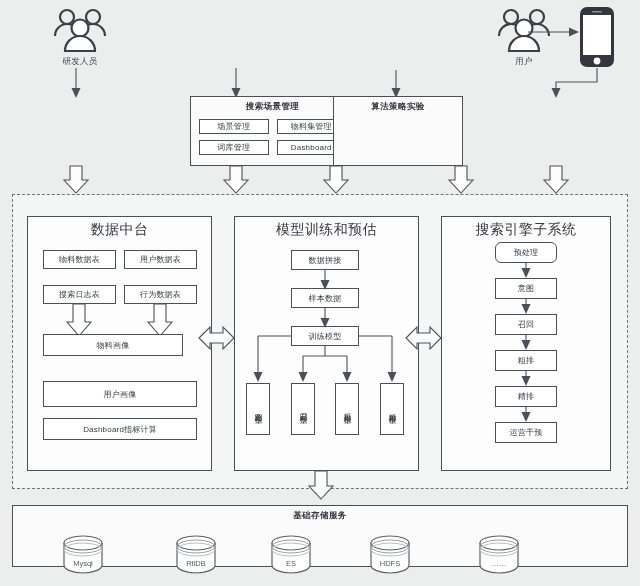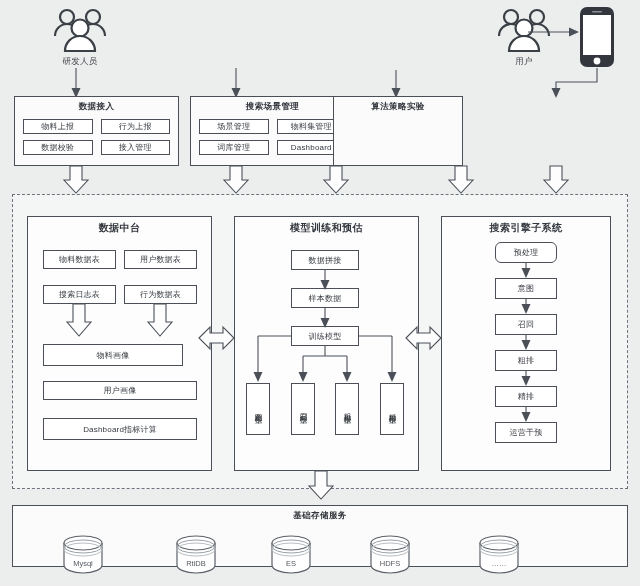--- a/index.html
+++ b/index.html
@@ -45,21 +45,21 @@
   .chip.half{width:calc(50% - 4px);}
 
   
   .dashed{
     border:1px dashed #6d737c;background:#f4f5f5;
   }
   .subpanel{
     background:#fdfdfd;border:1px solid #4b5058;
   }
   .subtitle{
-    text-align:center;font-size:10px;font-weight:bold;
+    text-align:center;font-size:14px;font-weight:normal;
     padding-top:4px;color:#34383e;letter-spacing:.4px;
   }
   .node{
     box-sizing:border-box;border:1px solid #4b5058;background:#fff;
     font-size:8px;text-align:center;color:#34383e;
     display:flex;align-items:center;justify-content:center;
     letter-spacing:.2px;
   }
   .node.vert{
     writing-mode:vertical-rl;text-orientation:upright;
@@ -130,29 +130,20 @@
     <line class="ar" x1="396" y1="70" x2="396" y2="90"></line>
     <polygon class="arh" points="396,98 391.5,88 400.5,88"></polygon>
 
     <line class="ar" x1="528" y1="32" x2="570" y2="32"></line>
     <polygon class="arh" points="579,32 569,27.5 569,36.5"></polygon>
 
     <path class="ar" d="M597 68 L597 82 L556 82 L556 90"></path>
     <polygon class="arh" points="556,98 551.5,88 560.5,88"></polygon>
   </svg>
 
-  <div class="abs panel" style="left:14px;top:96px;width:165px;height:70px;">
-    <div class="panel-title">数据接入</div>
-    <div class="chip-grid">
-      <div class="chip half">物料上报</div>
-      <div class="chip half">行为上报</div>
-      <div class="chip half">数据校验</div>
-      <div class="chip half">接入管理</div>
-    </div>
-  </div>
 
   <div class="abs panel" style="left:190px;top:96px;width:165px;height:70px;">
     <div class="panel-title">搜索场景管理</div>
     <div class="chip-grid">
       <div class="chip half">场景管理</div>
       <div class="chip half">物料集管理</div>
       <div class="chip half">词库管理</div>
       <div class="chip half">Dashboard</div>
     </div>
   </div>
@@ -178,22 +169,22 @@
   <div class="abs node" style="left:43px;top:250px;width:73px;height:19px;">物料数据表</div>
   <div class="abs node" style="left:124px;top:250px;width:73px;height:19px;">用户数据表</div>
   <div class="abs node" style="left:43px;top:285px;width:73px;height:19px;">搜索日志表</div>
   <div class="abs node" style="left:124px;top:285px;width:73px;height:19px;">行为数据表</div>
 
   <svg class="abs" style="left:27px;top:304px;width:185px;height:40px;">
     <polygon class="block" points="46,0 58,0 58,18 64,18 52,32 40,18 46,18"></polygon>
     <polygon class="block" points="127,0 139,0 139,18 145,18 133,32 121,18 127,18"></polygon>
   </svg>
 
-  <div class="abs node" style="left:43px;top:344px;width:140px;height:22px;">物料画像</div>
-  <div class="abs node" style="left:43px;top:381px;width:154px;height:19px;">用户画像</div>
+  <div class="abs node" style="left:43px;top:334px;width:140px;height:22px;">物料画像</div>
+  <div class="abs node" style="left:43px;top:381px;width:154px;height:26px;">用户画像</div>
   <div class="abs node" style="left:43px;top:418px;width:154px;height:22px;">Dashboard指标计算</div>
 
   <div class="abs subpanel" style="left:234px;top:216px;width:185px;height:255px;">
     <div class="subtitle">模型训练和预估</div>
   </div>
   <div class="abs node" style="left:291px;top:250px;width:68px;height:20px;">数据拼接</div>
   <div class="abs node" style="left:291px;top:288px;width:68px;height:20px;">样本数据</div>
   <div class="abs node" style="left:291px;top:326px;width:68px;height:20px;">训练模型</div>
 
   <svg class="abs" style="left:234px;top:216px;width:185px;height:255px;">

